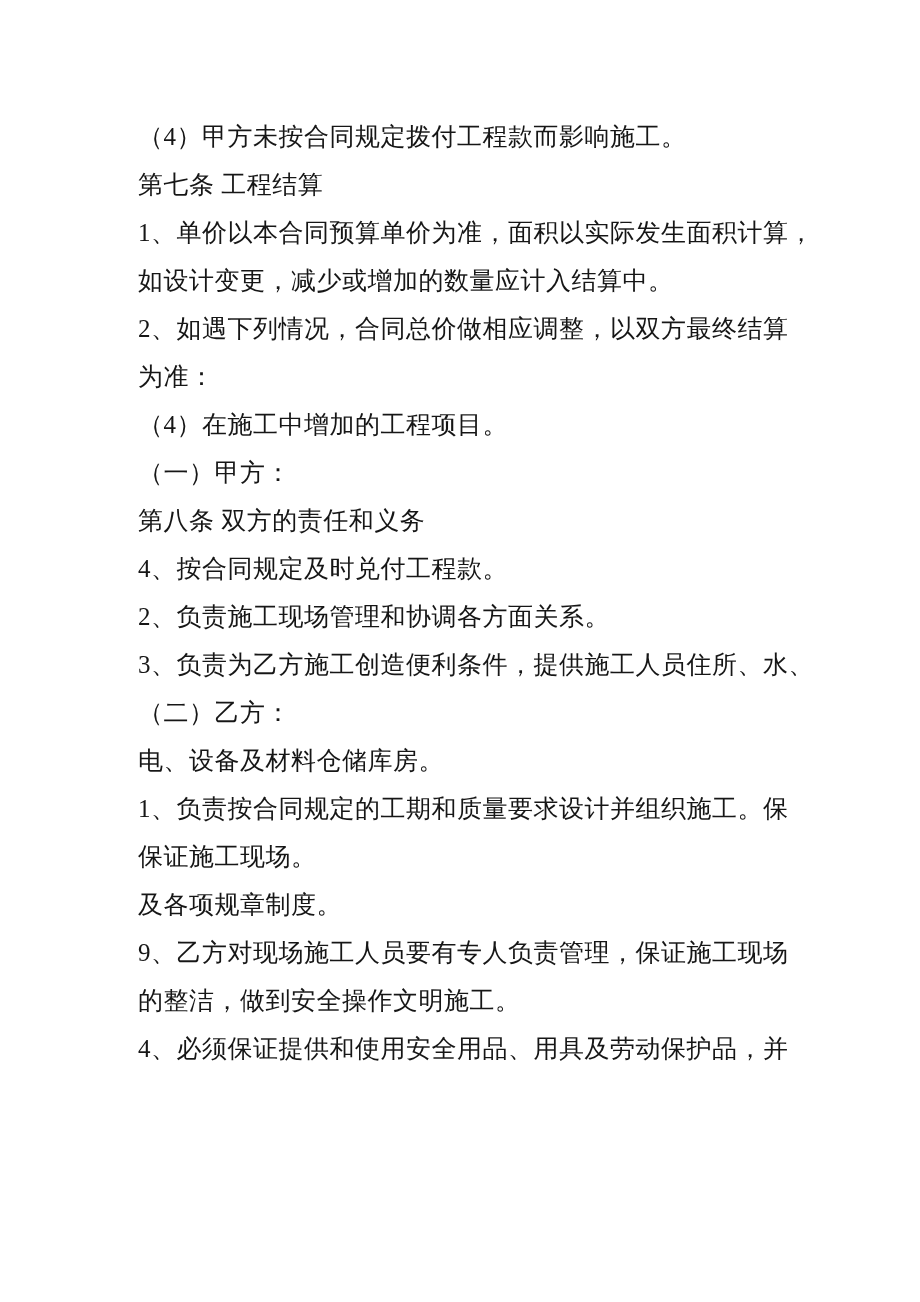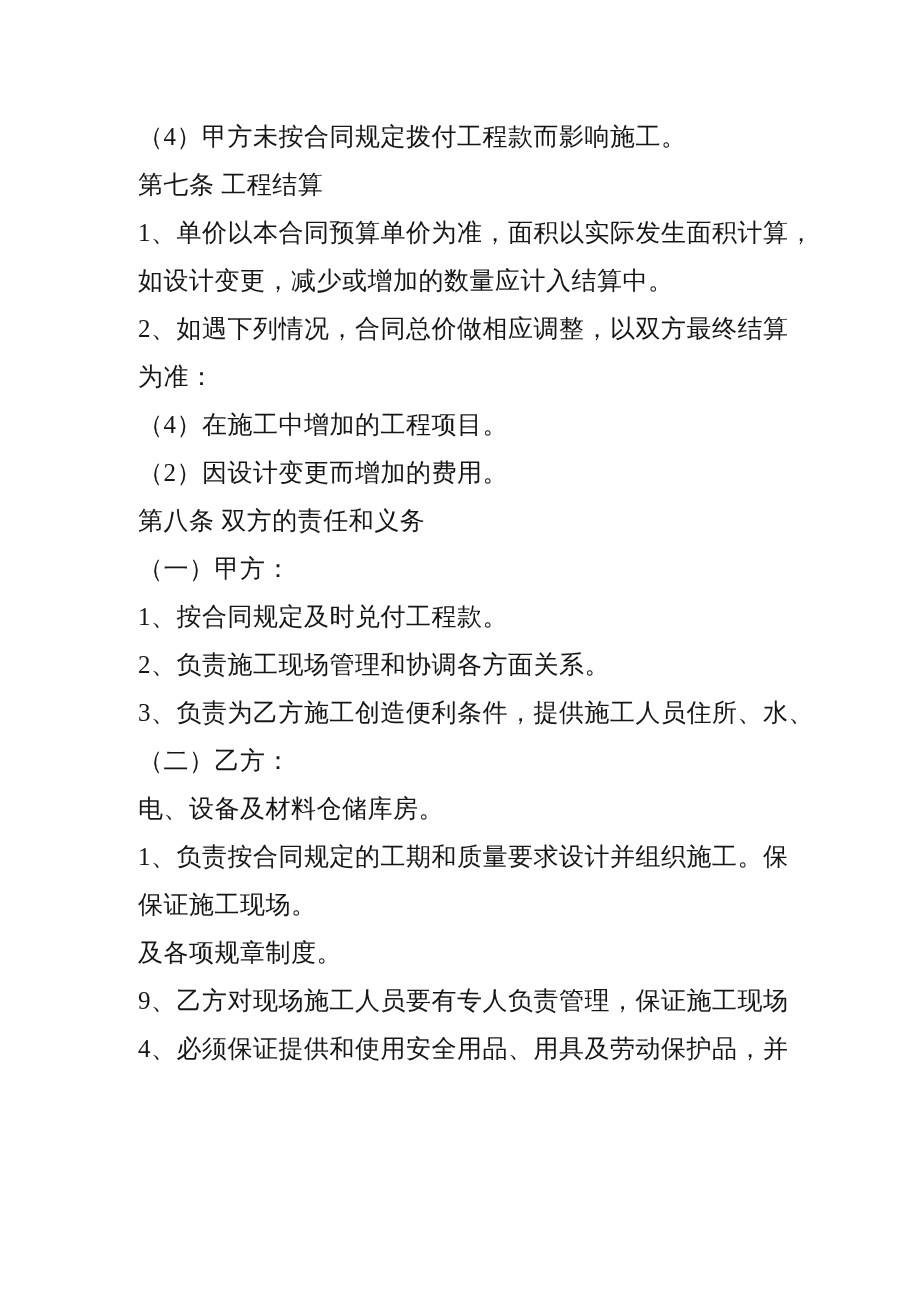--- a/index.html
+++ b/index.html
@@ -37,27 +37,27 @@
 
 <div class="page">
   <main class="text-block">
     <div class="doc-line">（4）甲方未按合同规定拨付工程款而影响施工。</div>
     <div class="doc-line">第七条 工程结算</div>
     <div class="doc-line">1、单价以本合同预算单价为准，面积以实际发生面积计算，</div>
     <div class="doc-line">如设计变更，减少或增加的数量应计入结算中。</div>
     <div class="doc-line">2、如遇下列情况，合同总价做相应调整，以双方最终结算</div>
     <div class="doc-line">为准：</div>
     <div class="doc-line">（4）在施工中增加的工程项目。</div>
-    <div class="doc-line">（2）因设计变更而增加的费用。</div>
+    <div class="doc-line">（一）甲方：</div>
     <div class="doc-line">第八条 双方的责任和义务</div>
-    <div class="doc-line">（一）甲方：</div>
-    <div class="doc-line">1、按合同规定及时兑付工程款。</div>
+    <div class="doc-line">4、按合同规定及时兑付工程款。</div>
     <div class="doc-line">2、负责施工现场管理和协调各方面关系。</div>
     <div class="doc-line">3、负责为乙方施工创造便利条件，提供施工人员住所、水、</div>
     <div class="doc-line">（二）乙方：</div>
     <div class="doc-line">电、设备及材料仓储库房。</div>
     <div class="doc-line">1、负责按合同规定的工期和质量要求设计并组织施工。保</div>
     <div class="doc-line">保证施工现场。</div>
     <div class="doc-line">及各项规章制度。</div>
     <div class="doc-line">9、乙方对现场施工人员要有专人负责管理，保证施工现场</div>
+    <div class="doc-line">的整洁，做到安全操作文明施工。</div>
     <div class="doc-line">4、必须保证提供和使用安全用品、用具及劳动保护品，并</div>
   </main>
 </div>
 
 </body></html>

